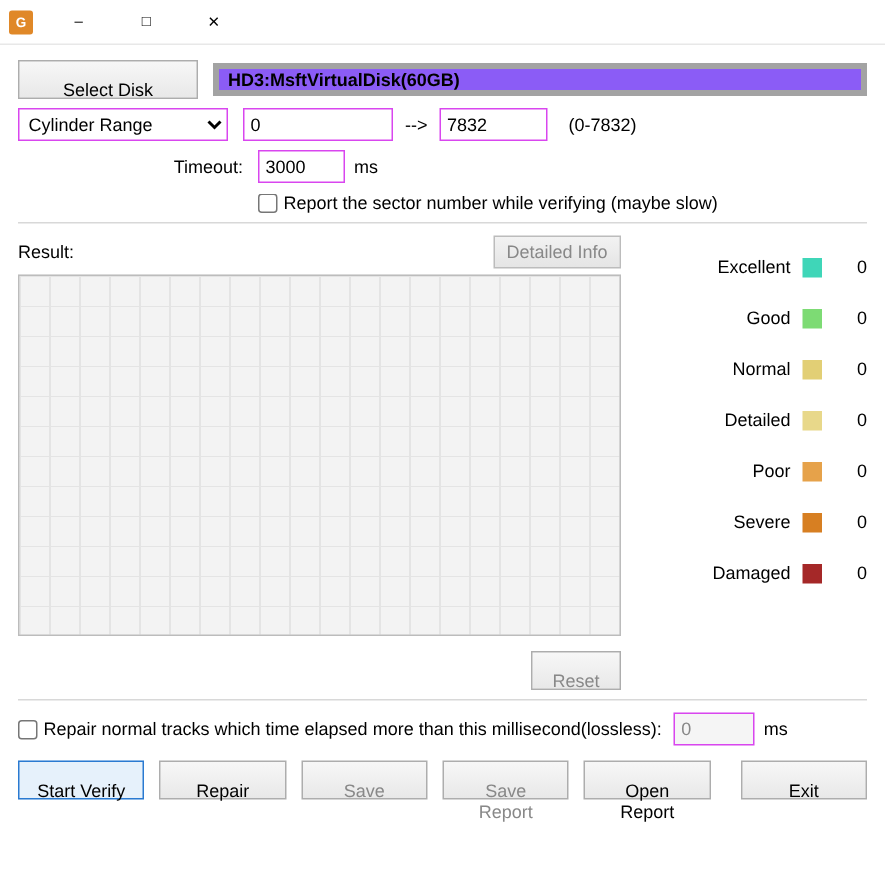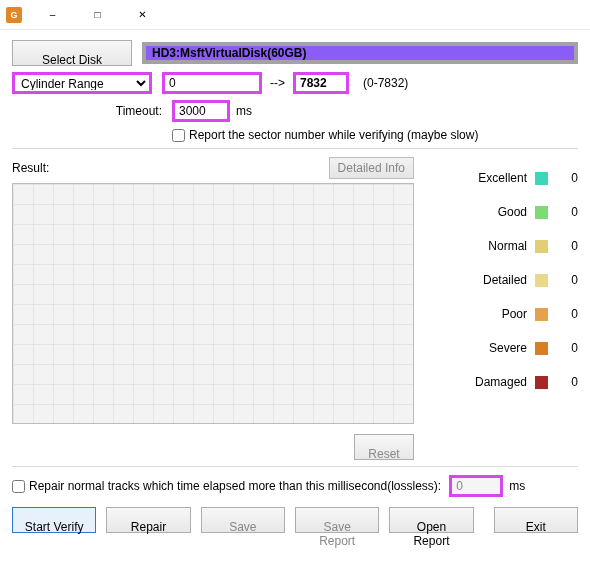--- a/index.html
+++ b/index.html
@@ -47,21 +47,21 @@
     background: linear-gradient(#f7f7f7, #e8e8e8);
     border: 1px solid #adadad;
     font: inherit;
     padding: 12px 10px;
     cursor: default;
   }
   .btn:disabled, .btn.disabled { color:#888; }
   .btn.primary { border: 1px solid #2a7ad1; background:#e6f1fb; }
   .txt {
     height: 22px;
-    border: 3px solid #d946ef;
+    border: 1px solid #d946ef;
     background: #fff;
     font: inherit;
     padding: 2px 4px;
   }
   .txt:disabled { background:#f5f5f5; color:#888; }
   select.txt { padding: 1px 2px; }
 
   .disk-path {
     flex:1;
     border:4px solid #a3a3a3;
@@ -139,21 +139,21 @@
     <div class="disk-path">HD3:MsftVirtualDisk(60GB)</div>
   </div>
 
   <div class="row">
     <select class="txt" style="width:140px;">
       <option>Cylinder Range</option>
     </select>
     <div style="width:10px"></div>
     <input class="txt" style="width: 100px;" value="0">
     <span style="margin:0 8px">--&gt;</span>
-    <input class="txt" style="width: 56px; font-weight: bold;" value="7832">
+    <input class="txt" style="width: 72px;" value="7832">
     <span style="margin-left:14px">(0-7832)</span>
   </div>
 
   <div class="row">
     <div class="label-right" style="width:150px;">Timeout:</div>
     <div style="width:10px"></div>
     <input class="txt" style="width: 58px;" value="3000">
     <span style="margin-left:6px;width:26px">ms</span>
   </div>
 

